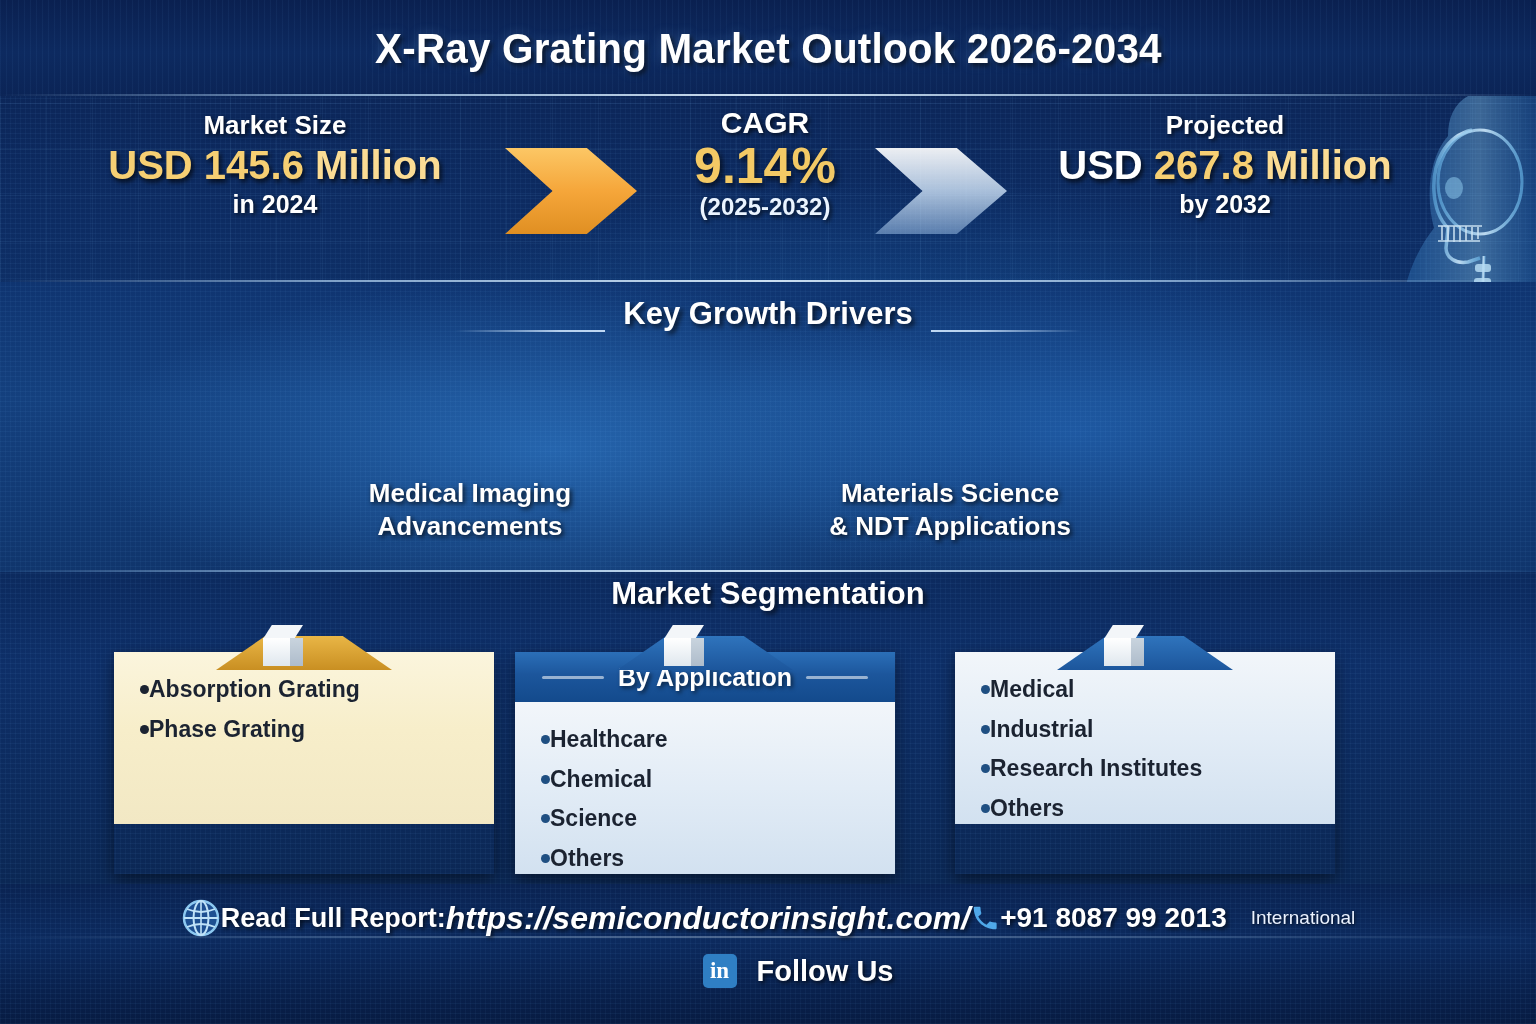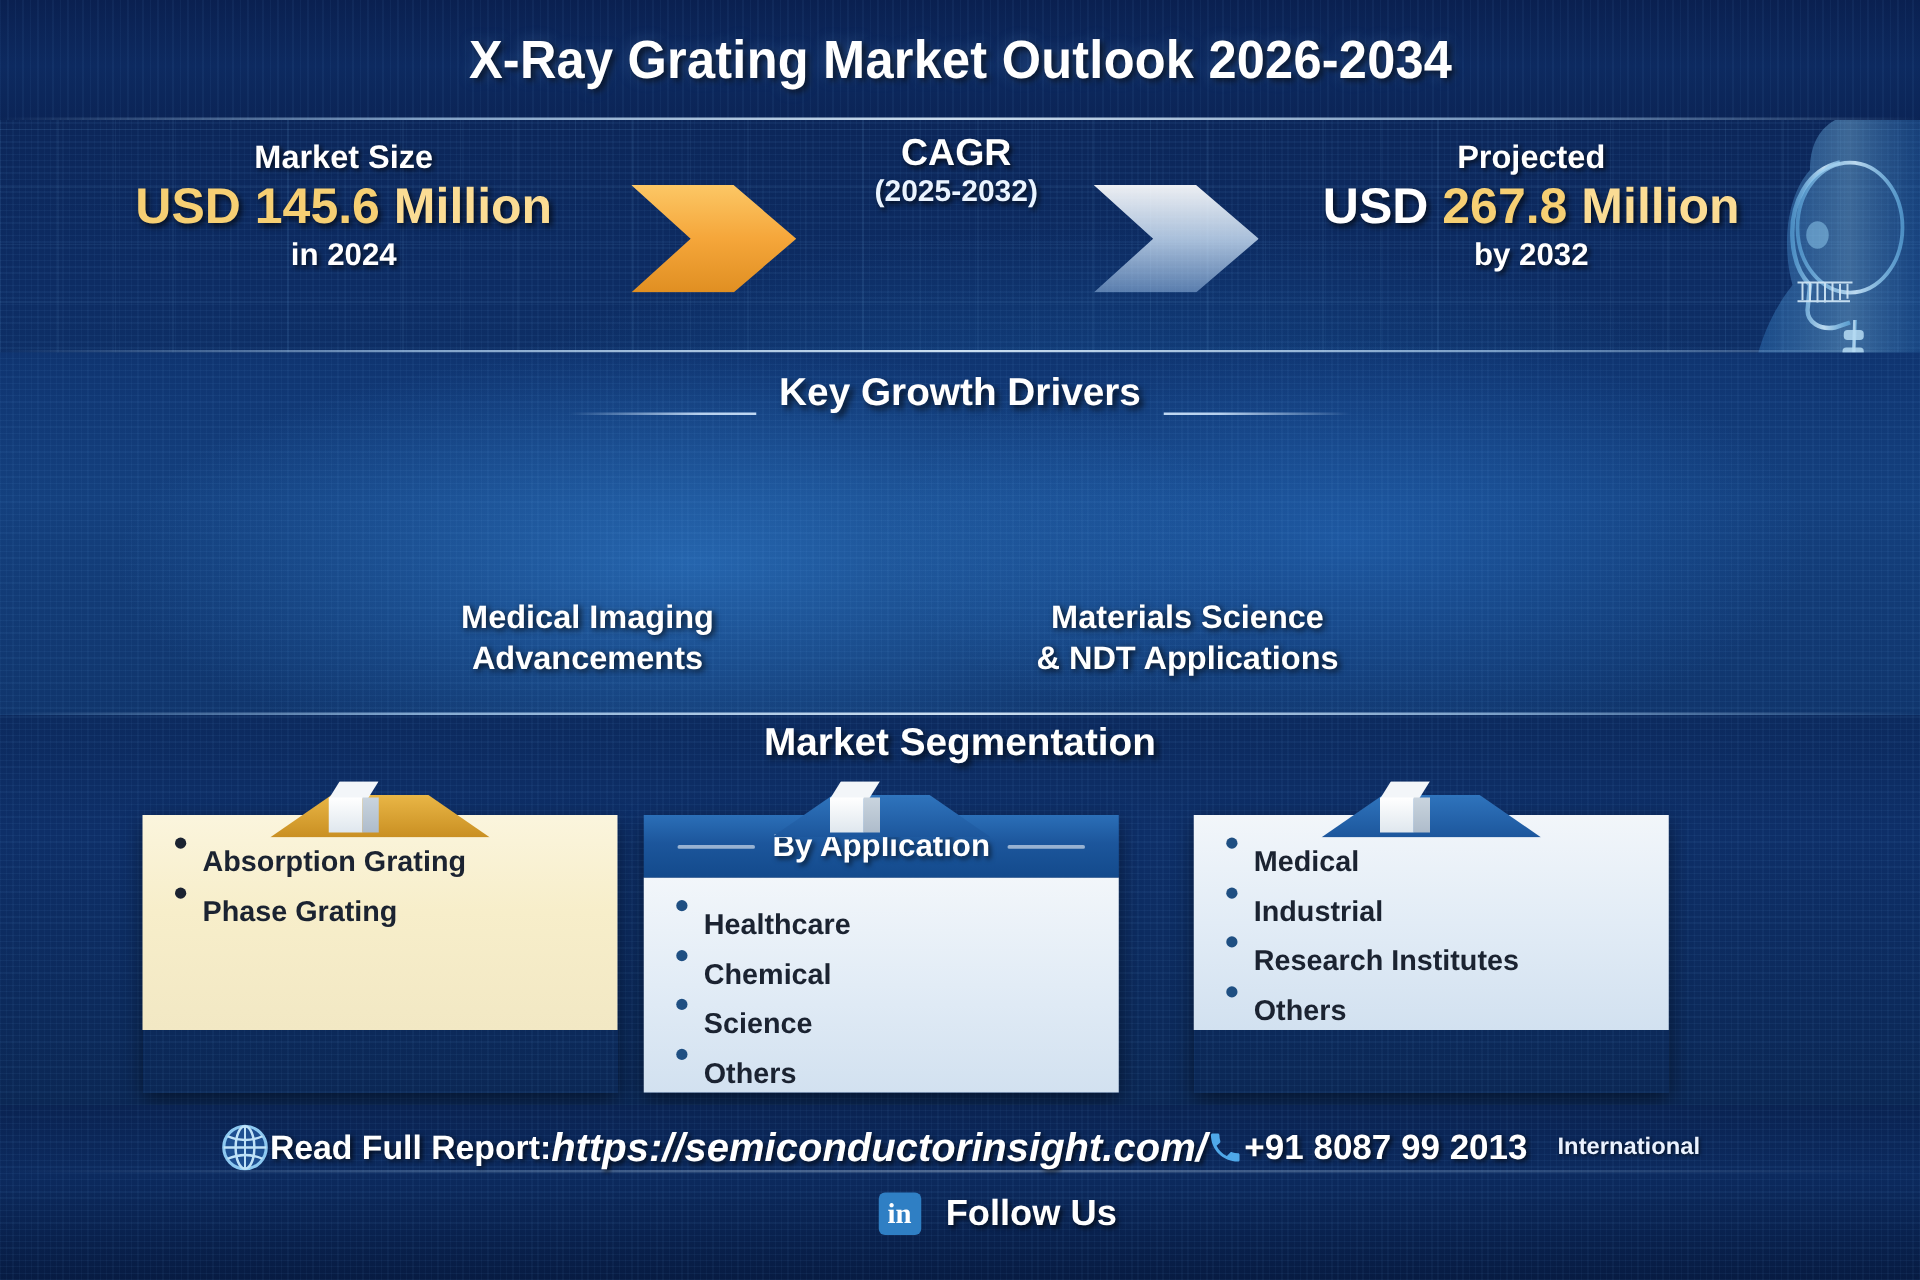--- a/index.html
+++ b/index.html
@@ -132,21 +132,21 @@
   .hdr-gold { background: linear-gradient(180deg, #e0a938 0%, #c98f22 45%, #b07c18 100%); }
   .hdr-blue { background: linear-gradient(180deg, #2a6db5 0%, #1b559a 45%, #134customer 100%);
     background: linear-gradient(180deg, #2b6fb8 0%, #1c569c 45%, #134a8c 100%); }
   .card-title { color:#ffffff; font-size:25px; font-weight:bold;
     text-shadow: 2px 2px 4px rgba(0,0,0,0.6); white-space:nowrap; }
   .hdash { width:62px; height:3px; background: rgba(255,255,255,0.55); border-radius:2px; }
   .card-body { height:172px; padding:18px 20px 10px 26px; }
   .body-cream { background: linear-gradient(180deg, #fbf5dd 0%, #f7eeca 45%, #f2e8c4 100%); }
   .body-ice   { background: linear-gradient(180deg, #f2f6fa 0%, #e2ecf6 50%, #d2e1f0 100%); }
   .bullets { list-style:none; }
-  .bullets li { display:flex; align-items:flex-start; gap:13px;
+  .bullets li { display:flex; align-items:center; 
     font-size:23px; font-weight:bold; color:#1b2331; line-height:1.72; }
   .bullets li .dot { width:9px; height:9px; border-radius:50%; background:#1b2331; flex:0 0 auto; }
   .bullets.blue li .dot { background:#1f4f82; }
 
   .cube { position:absolute; top:-1px; width:58px; height:42px; z-index:9; }
   .cube .top { position:absolute; left:9px; top:0; width:40px; height:14px;
     background:#f3f6f9; clip-path: polygon(22% 0%, 100% 0%, 78% 100%, 0% 100%); }
   .cube .front { position:absolute; left:9px; top:13px; width:27px; height:28px;
     background: linear-gradient(180deg,#ffffff,#dfe7ee); }
   .cube .side { position:absolute; left:36px; top:13px; width:13px; height:28px;
@@ -166,21 +166,21 @@
   .f-row1 { position:absolute; left:0; top:14px; width:100%;
     display:flex; align-items:center; justify-content:center; }
   .f-row2 { position:absolute; left:0; top:70px; width:100%;
     display:flex; align-items:center; justify-content:center; gap:20px; padding-left:60px; }
   .f-text { color:#ffffff; font-size:27px; font-weight:bold;
     text-shadow: 2px 2px 4px rgba(0,0,0,0.7); white-space:nowrap; }
   .f-url  { color:#ffffff; font-size:32px; font-weight:bold; font-style:italic;
     text-shadow: 2px 2px 4px rgba(0,0,0,0.7); white-space:nowrap; }
   .f-phone{ color:#ffffff; font-size:28px; font-weight:bold;
     text-shadow: 2px 2px 4px rgba(0,0,0,0.7); white-space:nowrap; }
-  .f-intl { color:#eaf2ff; font-size:19px; font-weight:bold;
+  .f-intl { color:#eaf2ff; font-size:19px; font-weight:normal;
     text-shadow: 1px 1px 3px rgba(0,0,0,0.7); white-space:nowrap;margin-left:24px; }
   .f-follow { color:#ffffff; font-size:29px; font-weight:bold;
     text-shadow: 2px 2px 4px rgba(0,0,0,0.7); }
   .li-badge { width:34px; height:34px; border-radius:5px; background:#2f7fc4;
     display:flex; align-items:center; justify-content:center;
     color:#ffffff; font-size:23px; font-weight:bold; font-family:"Liberation Serif", serif; }
   .globe { width:40px; height:40px; flex:0 0 auto; }
 
   
   .art { position:absolute; pointer-events:none; }
@@ -289,20 +289,21 @@
     <div class="stat-col stat-left">
       <div class="stat-label">Market Size</div>
       <div class="stat-value">
         <span class="gold">USD </span><span class="gold">145.6</span><span class="gold2"> Million</span>
       </div>
       <div class="stat-sub">in 2024</div>
     </div>
 
     <div class="stat-col stat-mid">
       <div class="cagr-label">CAGR</div>
+      <div class="cagr-value">9.14%</div>
       <div class="cagr-period">(2025-2032)</div>
     </div>
 
     <div class="stat-col stat-right">
       <div class="stat-label">Projected</div>
       <div class="stat-value">
         <span class="white">USD </span><span class="gold">267.8</span><span class="gold2"> Million</span>
       </div>
       <div class="stat-sub">by 2032</div>
     </div>

